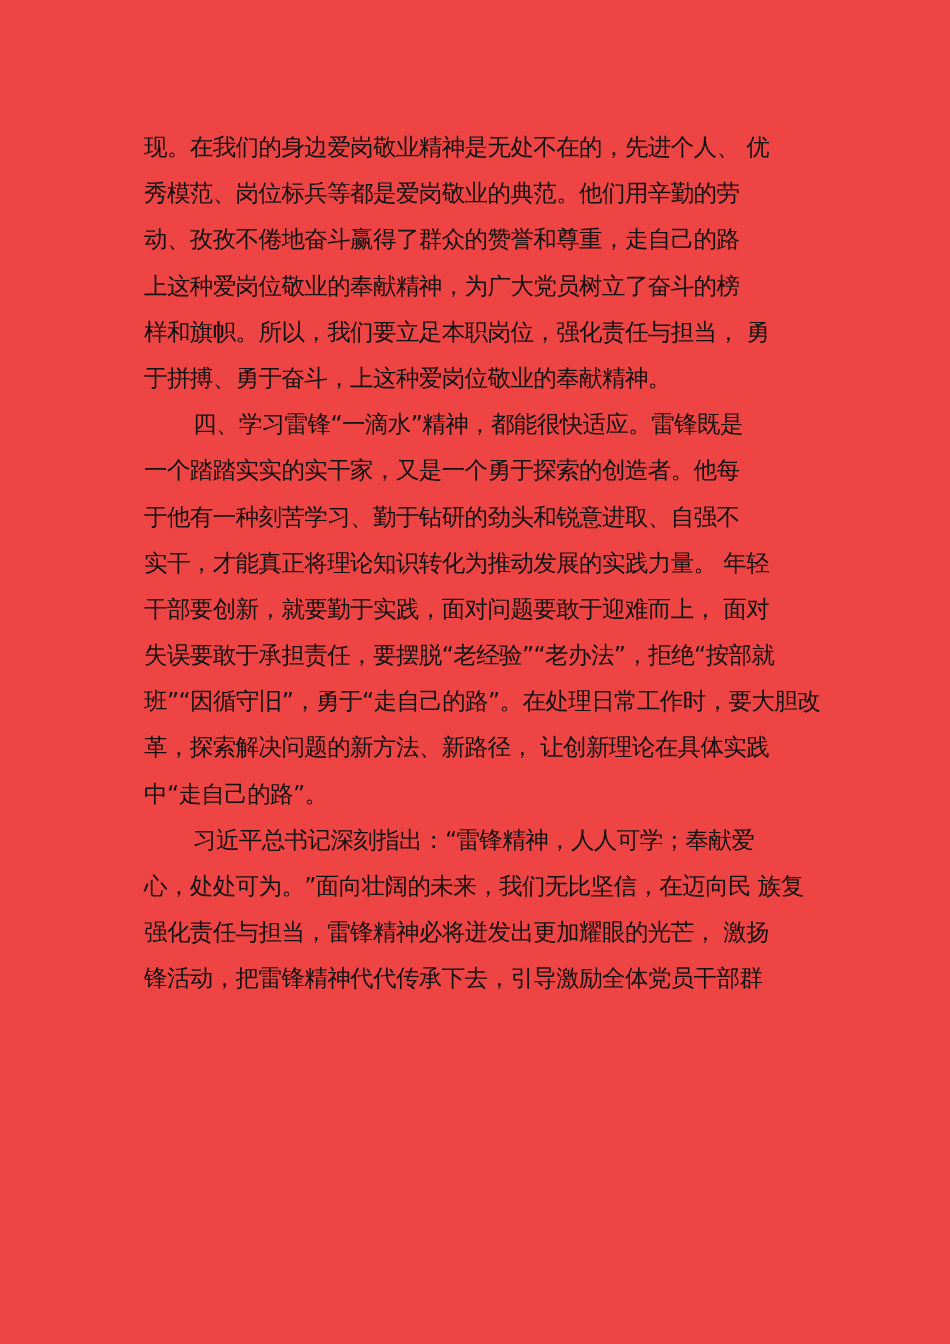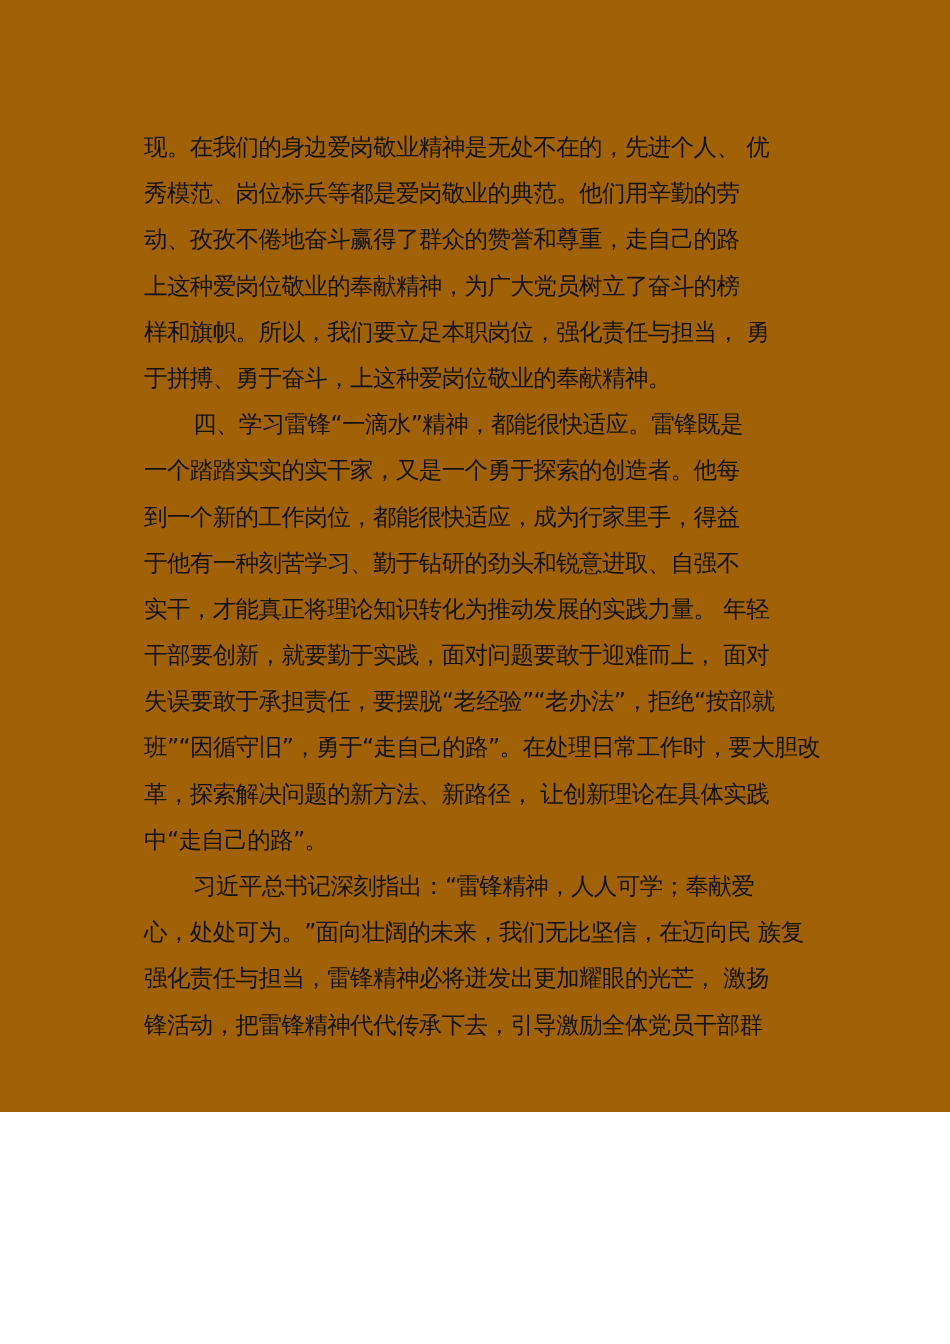--- a/index.html
+++ b/index.html
@@ -13,22 +13,22 @@
       position: relative;
       overflow: hidden;
       font-family: "DejaVu Sans", "Liberation Sans", sans-serif;
       color: #111111;
     }
     .page {
       position: absolute;
       left: 0;
       top: 0;
       width: 950px;
-      height: 1112px;
-      background: #a16207;
+      height: 1344px;
+      background: #ef4444;
     }
     .text-block {
       position: absolute;
       left: 144px;
       top: 124px;
       width: 700px;
     }
     .line {
       height: 46.2px;
       line-height: 46.2px;
@@ -46,21 +46,20 @@
 <div class="page">
   <div class="text-block">
     <div class="line">现。在我们的身边爱岗敬业精神是无处不在的，先进个人、 优</div>
     <div class="line">秀模范、岗位标兵等都是爱岗敬业的典范。他们用辛勤的劳</div>
     <div class="line">动、孜孜不倦地奋斗赢得了群众的赞誉和尊重，走自己的路</div>
     <div class="line">上这种爱岗位敬业的奉献精神，为广大党员树立了奋斗的榜</div>
     <div class="line">样和旗帜。所以，我们要立足本职岗位，强化责任与担当， 勇</div>
     <div class="line">于拼搏、勇于奋斗，上这种爱岗位敬业的奉献精神。</div>
     <div class="line indent">四、学习雷锋“一滴水”精神，都能很快适应。雷锋既是</div>
     <div class="line">一个踏踏实实的实干家，又是一个勇于探索的创造者。他每</div>
-    <div class="line">到一个新的工作岗位，都能很快适应，成为行家里手，得益</div>
     <div class="line">于他有一种刻苦学习、勤于钻研的劲头和锐意进取、自强不</div>
     <div class="line">实干，才能真正将理论知识转化为推动发展的实践力量。 年轻</div>
     <div class="line">干部要创新，就要勤于实践，面对问题要敢于迎难而上， 面对</div>
     <div class="line">失误要敢于承担责任，要摆脱“老经验”“老办法”，拒绝“按部就</div>
     <div class="line">班”“因循守旧”，勇于“走自己的路”。在处理日常工作时，要大胆改</div>
     <div class="line">革，探索解决问题的新方法、新路径， 让创新理论在具体实践</div>
     <div class="line">中“走自己的路”。</div>
     <div class="line indent">习近平总书记深刻指出：“雷锋精神，人人可学；奉献爱</div>
     <div class="line">心，处处可为。”面向壮阔的未来，我们无比坚信，在迈向民 族复</div>
     <div class="line">强化责任与担当，雷锋精神必将迸发出更加耀眼的光芒， 激扬</div>

